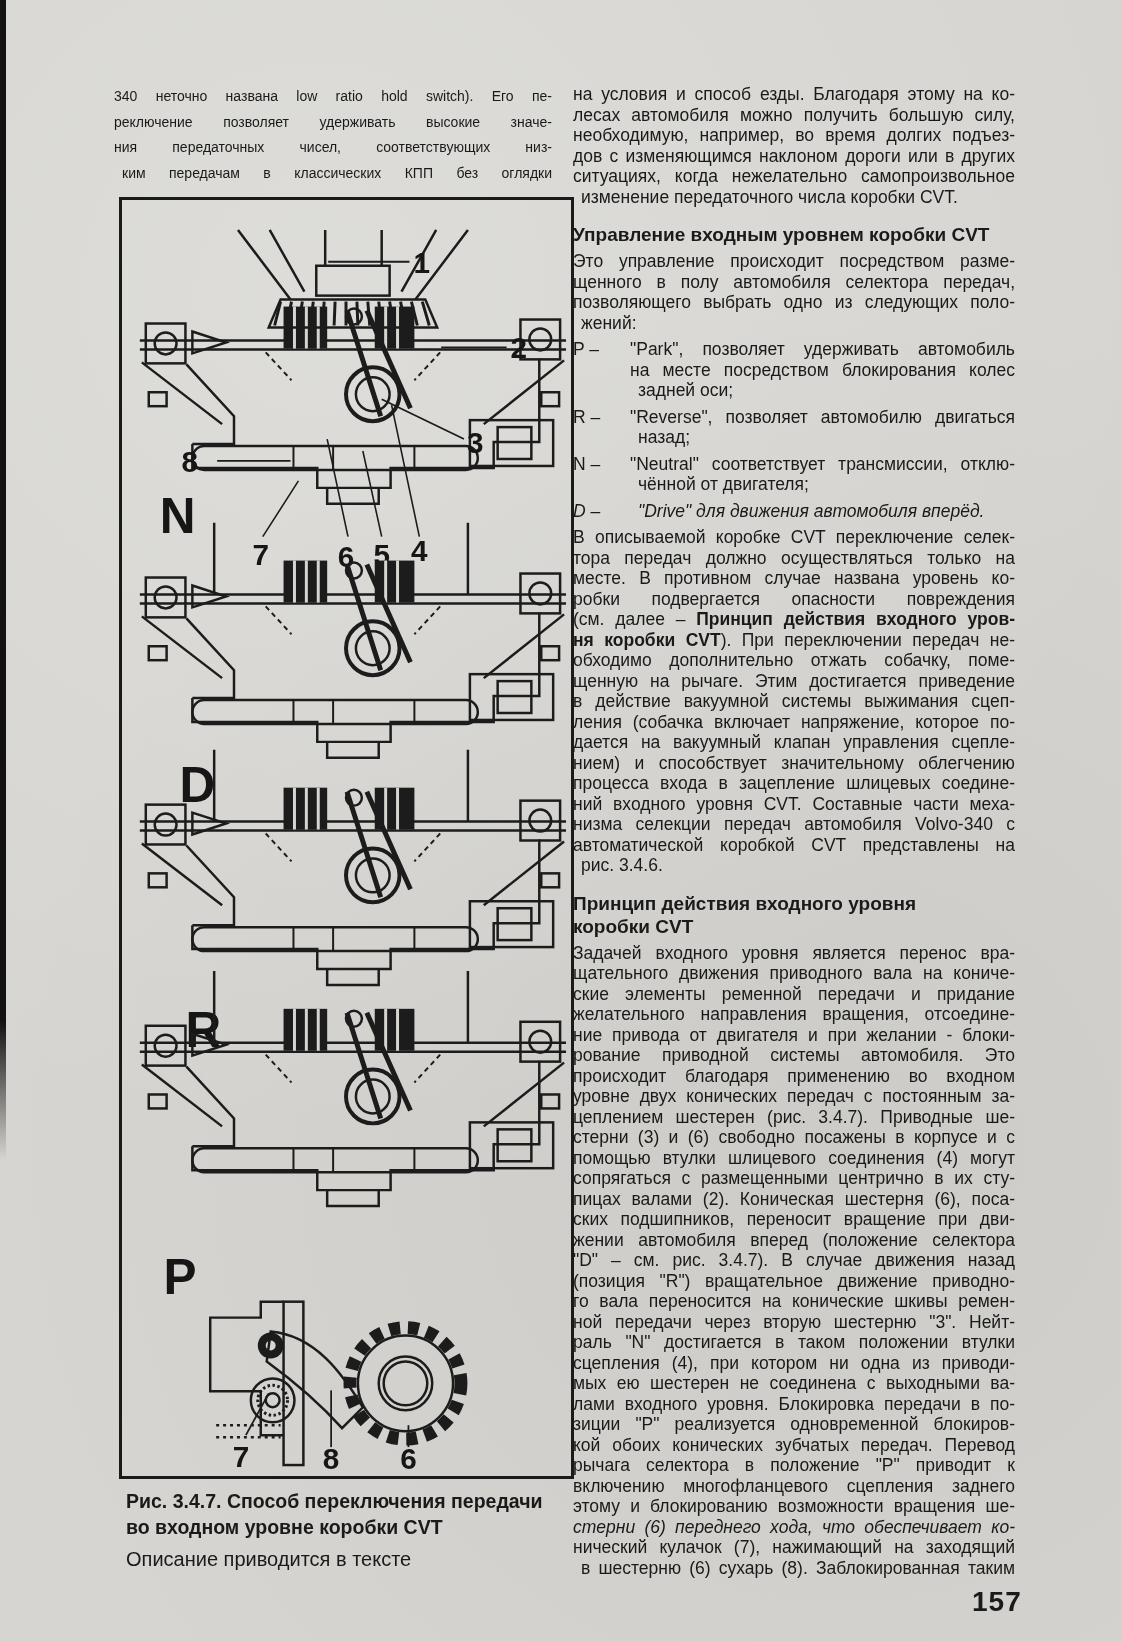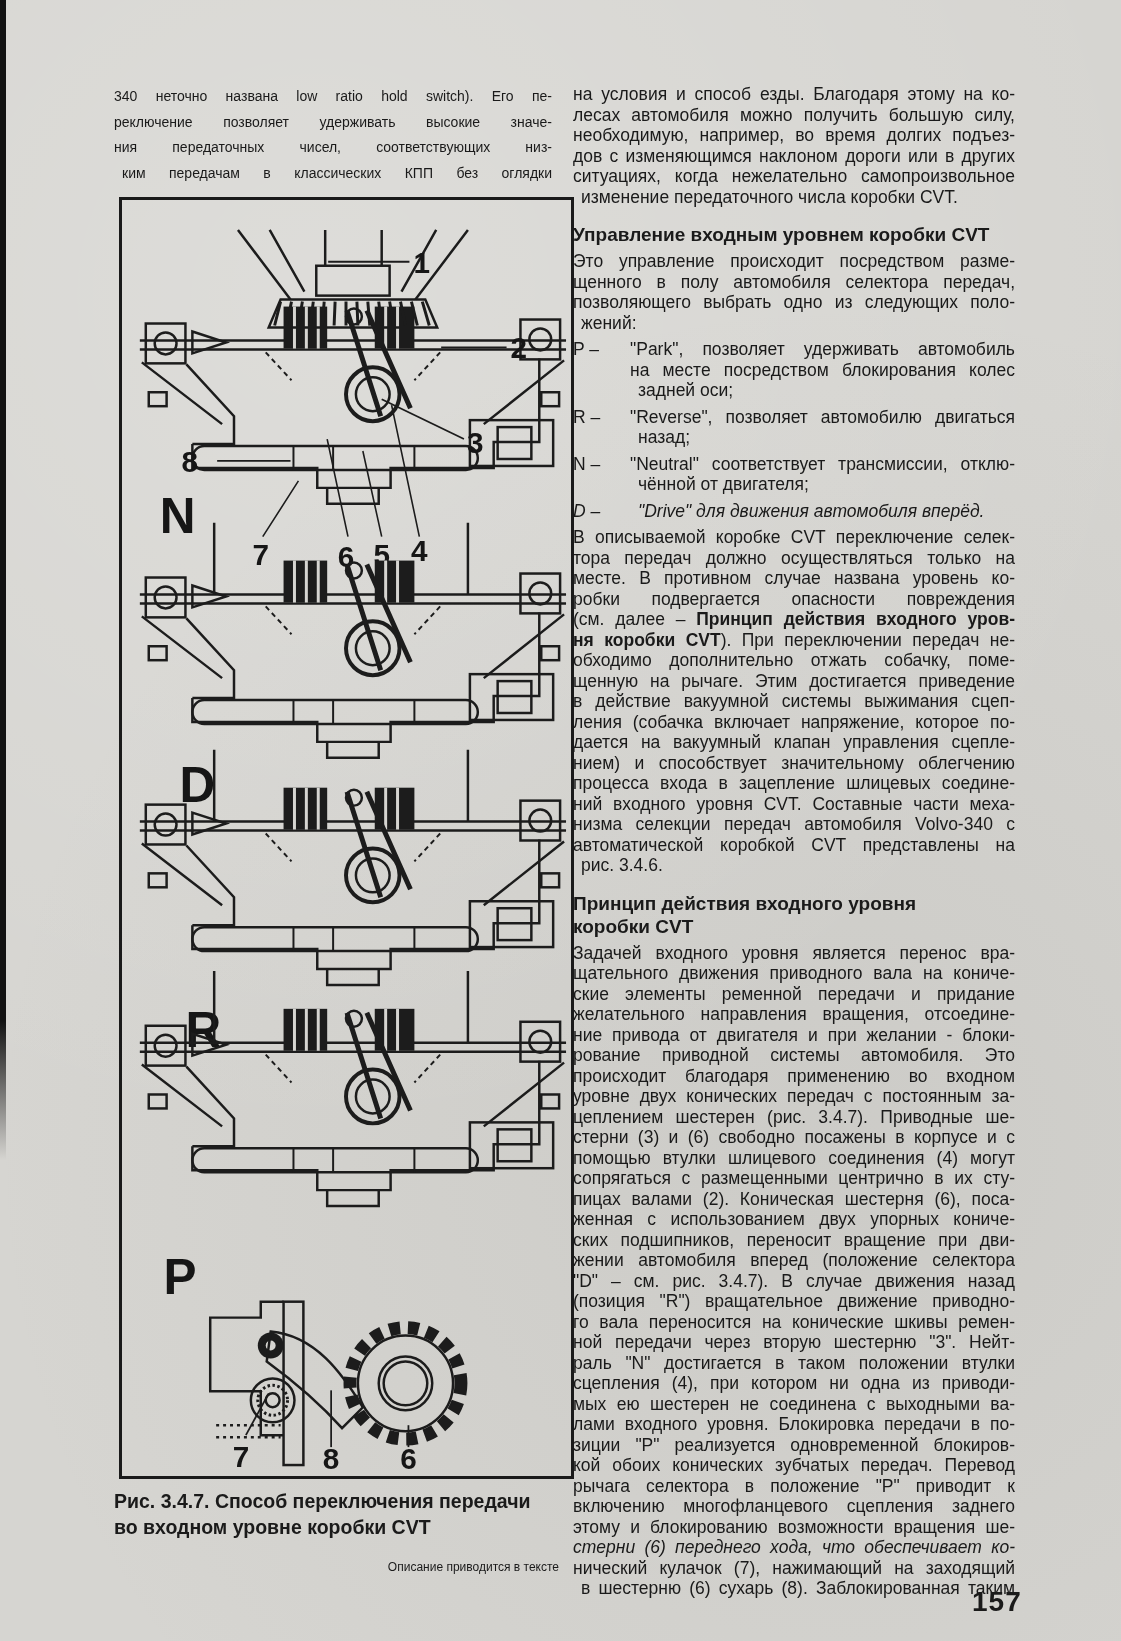--- a/index.html
+++ b/index.html
@@ -22,23 +22,23 @@
     font-size:14px;line-height:25.5px;
   }
   .figure-frame{
     position:absolute;left:119px;top:197px;width:455px;height:1282px;
     border:3px solid #1a1a1a;box-sizing:border-box;
   }
   .figure-frame svg{display:block;width:100%;height:100%;}
   svg text{font-family:"Liberation Sans",sans-serif;fill:#161616;}
   .callout{font-size:30px;font-weight:600;}
   .panel-label{font-size:50px;font-weight:bold;}
-  .caption{position:absolute;left:114px;top:1488px;width:445px;}
+  .caption{position:absolute;left:126px;top:1488px;width:445px;}
   .cap-bold{font-weight:bold;font-size:19.5px;line-height:26px;}
-  .cap-note{font-size:12px;margin-top:20px;text-align:right;}
+  .cap-note{font-size:20px;margin-top:8px;}
   .page-number{
     position:absolute;left:972px;top:1586px;width:90px;text-align:left;
     font-size:28px;font-weight:bold;letter-spacing:1px;
   }
   
   .col-right{
     position:absolute;left:573px;top:84px;width:442px;
     font-size:17.5px;line-height:20.5px;
   }
   .line{text-align:justify;text-align-last:justify;}
@@ -258,21 +258,20 @@
       <div class="line">желательного направления вращения, отсоедине-</div>
       <div class="line">ние привода от двигателя и при желании - блоки-</div>
       <div class="line">рование приводной системы автомобиля. Это</div>
       <div class="line">происходит благодаря применению во входном</div>
       <div class="line">уровне двух конических передач с постоянным за-</div>
       <div class="line">цеплением шестерен (рис. 3.4.7). Приводные ше-</div>
       <div class="line">стерни (3) и (6) свободно посажены в корпусе и с</div>
       <div class="line">помощью втулки шлицевого соединения (4) могут</div>
       <div class="line">сопрягаться с размещенными центрично в их сту-</div>
       <div class="line">пицах валами (2). Коническая шестерня (6), поса-</div>
-      <div class="line">женная с использованием двух упорных кониче-</div>
       <div class="line">ских подшипников, переносит вращение при дви-</div>
       <div class="line">жении автомобиля вперед (положение селектора</div>
       <div class="line">"D" – см. рис. 3.4.7). В случае движения назад</div>
       <div class="line">(позиция "R") вращательное движение приводно-</div>
       <div class="line">го вала переносится на конические шкивы ремен-</div>
       <div class="line">ной передачи через вторую шестерню "3". Нейт-</div>
       <div class="line">раль  "N" достигается в таком положении втулки</div>
       <div class="line">сцепления (4), при котором ни одна из приводи-</div>
       <div class="line">мых ею шестерен не соединена с выходными ва-</div>
       <div class="line">лами входного уровня. Блокировка передачи в по-</div>

